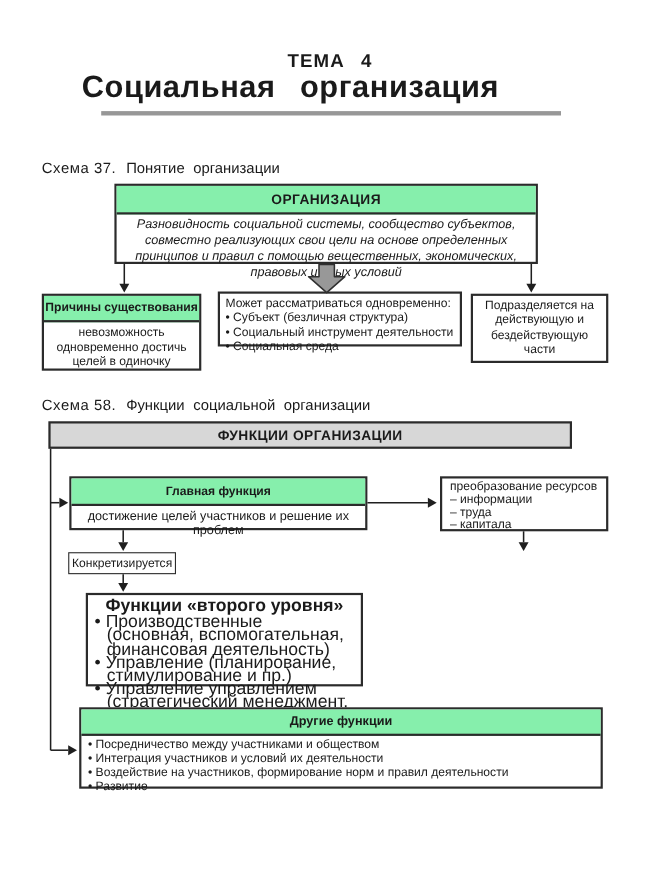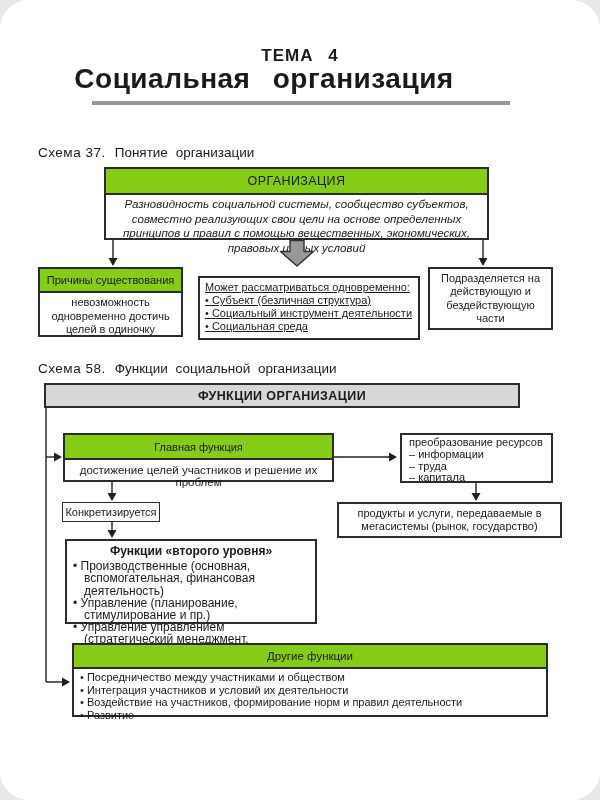--- a/index.html
+++ b/index.html
@@ -1,54 +1,54 @@
 <!DOCTYPE html>
 <html><head>
 <meta charset="utf-8">
 <style>
   html,body{margin:0;padding:0;background:#e8e8e8;}
   #page{
     position:relative;width:600px;height:800px;background:#ffffff;
     font-family:"Liberation Sans","DejaVu Sans",sans-serif;color:#1a1a1a;
-    overflow:hidden;margin:0 auto;border-radius:29px;
+    overflow:hidden;margin:0 auto;
   }
   .abs{position:absolute;box-sizing:border-box;}
   
   .kicker{left:0;top:46px;width:600px;text-align:center;font-size:17px;font-weight:bold;word-spacing:9px;letter-spacing:1px;}
   .main-title{left:0;top:63px;width:528px;text-align:center;font-size:28px;font-weight:bold;word-spacing:14px;letter-spacing:.5px;}
   .title-rule{left:92px;top:101px;width:418px;height:4px;background:#979797;}
   
   .schema-heading{font-size:13.5px;white-space:nowrap;}
   .schema-heading .lbl{font-weight:normal;letter-spacing:.5px;}
   .schema-heading .txt{margin-left:9px;word-spacing:4px;margin-top:44px;}
   #s37-heading{left:38px;top:145px;}
   #s38-heading{left:38px;top:361px;}
   
   .box{border:2px solid #2b2b2b;background:#fff;}
-  .box .hdr{background:#84cc16;border-bottom:2px solid #2b2b2b;font-weight:normal;display:flex;align-items:center;justify-content:center;text-align:center;}
+  .box .hdr{background:#86efac;border-bottom:2px solid #2b2b2b;font-weight:bold;display:flex;align-items:center;justify-content:center;text-align:center;}
   .bullets .li{padding-left:11px;text-indent:-11px;}
   .bullets .li::before{content:"• ";}
   
   #org-box{left:104px;top:167px;width:385px;height:73px;}
   #org-box .hdr{height:24px;font-size:12.5px;letter-spacing:.4px;}
   #org-box .bdy{font-style:italic;font-size:11.5px;line-height:14.5px;text-align:center;padding:2px 6px;}
   #causes-box{left:38px;top:267px;width:145px;height:70px;}
   #causes-box .hdr{height:22px;font-size:11px;}
   #causes-box .bdy{font-size:11px;line-height:13.5px;text-align:center;padding:3px 2px;}
-  #aspects-box{left:198px;top:276px;width:222px;height:64px;font-size:11px;line-height:13px;padding:3px 5px;text-decoration:underline;}
+  #aspects-box{left:198px;top:265px;width:222px;height:50px;font-size:11px;line-height:13px;padding:3px 5px;}
   #parts-box{left:428px;top:267px;width:125px;height:63px;font-size:11px;line-height:13.5px;text-align:center;display:flex;align-items:center;justify-content:center;padding:2px;}
   
   #func-header{left:44px;top:383px;width:476px;height:25px;background:#d7d7d7;display:flex;align-items:center;justify-content:center;font-weight:bold;font-size:12.5px;letter-spacing:.4px;}
   #main-func{left:63px;top:433px;width:271px;height:49px;}
   #main-func .hdr{height:23px;font-size:11px;}
   #main-func .bdy{font-size:11.5px;text-align:center;padding-top:4px;}
   #resources-box{left:400px;top:433px;width:153px;height:50px;font-size:11px;line-height:11.8px;padding:2px 7px;}
   #products-box{left:337px;top:502px;width:225px;height:36px;font-size:11px;line-height:13px;text-align:center;display:flex;align-items:center;justify-content:center;}
   #konkret-box{left:62px;top:502px;width:98px;height:20px;border-width:1.5px;font-size:11px;display:flex;align-items:center;justify-content:center;}
-  #second-level{left:65px;top:539px;width:252px;height:85px;font-size:12px;line-height:12.2px;padding:2px 6px;}
+  #second-level{left:78px;top:539px;width:252px;height:85px;font-size:16px;line-height:12.2px;padding:2px 6px;}
   #second-level .ttl{font-weight:bold;text-align:center;margin:2px 0 3px 0;}
   #other-func{left:72px;top:643px;width:476px;height:74px;}
   #other-func .hdr{height:22px;font-size:11.5px;}
   #other-func .bdy{font-size:11px;line-height:12.5px;padding:2px 6px;}
   #connectors{left:0;top:0;width:600px;height:800px;pointer-events:none;}
 </style>
 </head>
 <body>
 
 <div id="page">
@@ -93,23 +93,20 @@
     <div class="bdy">достижение целей участников и решение их проблем</div>
   </div>
 
   <div class="abs box" id="resources-box">
     <div>преобразование ресурсов</div>
     <div>– информации</div>
     <div>– труда</div>
     <div>– капитала</div>
   </div>
 
-  <div class="abs box" id="products-box">
-    <span>продукты и услуги, передаваемые в мегасистемы (рынок, государство)</span>
-  </div>
 
   <div class="abs box" id="konkret-box">
     <span>Конкретизируется</span>
   </div>
 
   <div class="abs box bullets" id="second-level">
     <div class="ttl">Функции «второго уровня»</div>
     <div class="li">Производственные (основная, вспомогательная, финансовая деятельность)</div>
     <div class="li">Управление (планирование, стимулирование и пр.)</div>
     <div class="li">Управление управлением (стратегический менеджмент, консалтинг, представительство)</div>

